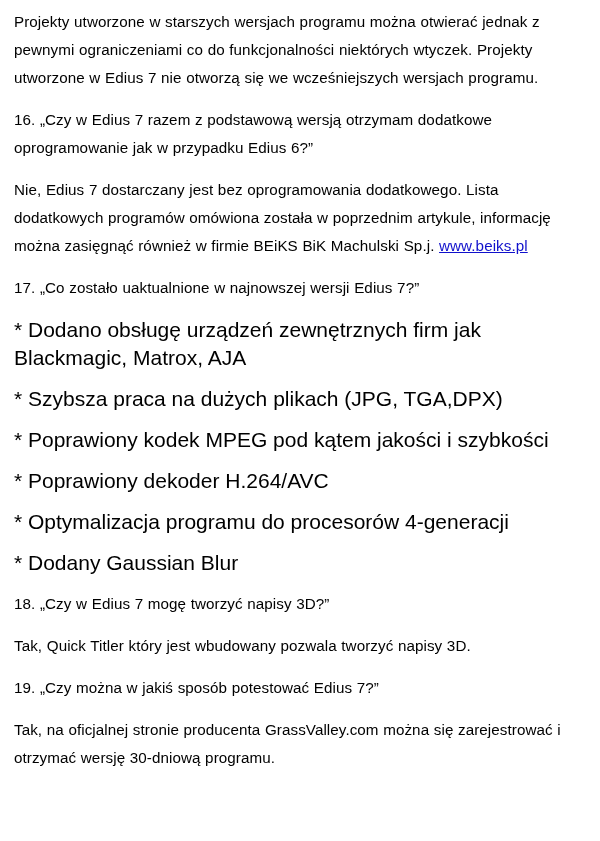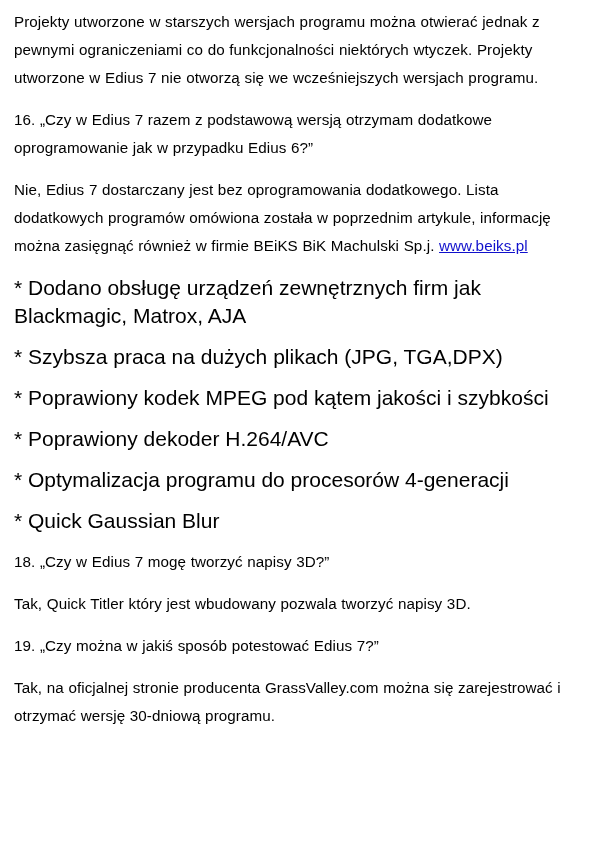--- a/index.html
+++ b/index.html
@@ -48,27 +48,28 @@
 <body>
 
 <div class="page">
 
   <p class="para first-para">Projekty utworzone w starszych wersjach programu można otwierać jednak z pewnymi ograniczeniami co do funkcjonalności niektórych wtyczek. Projekty utworzone w Edius 7 nie otworzą się we wcześniejszych wersjach programu.</p>
 
   <p class="para">16. „Czy w Edius 7 razem z podstawową wersją otrzymam dodatkowe oprogramowanie jak w przypadku Edius 6?”</p>
 
   <p class="para"><span>Nie, Edius 7 dostarczany jest bez oprogramowania dodatkowego. Lista dodatkowych programów omówiona została w poprzednim artykule, informację można zasięgnąć również w firmie BEiKS BiK Machulski Sp.j. </span><a class="link" href="#">www.beiks.pl</a></p>
 
+  <p class="para">17. „Co zostało uaktualnione w najnowszej wersji Edius 7?”</p>
 
   <p class="bullet">* Dodano obsługę urządzeń zewnętrznych firm jak Blackmagic, Matrox, AJA</p>
   <p class="bullet">* Szybsza praca na dużych plikach (JPG, TGA,DPX)</p>
   <p class="bullet">* Poprawiony kodek MPEG pod kątem jakości i szybkości</p>
   <p class="bullet">* Poprawiony dekoder H.264/AVC</p>
   <p class="bullet">* Optymalizacja programu do procesorów 4-generacji</p>
-  <p class="bullet">* Quick Gaussian Blur</p>
+  <p class="bullet">* Dodany Gaussian Blur</p>
 
   <p class="para">18. „Czy w Edius 7 mogę tworzyć napisy 3D?”</p>
 
   <p class="para">Tak, Quick Titler który jest wbudowany pozwala tworzyć  napisy 3D.</p>
 
   <p class="para">19. „Czy można w jakiś sposób potestować Edius 7?”</p>
 
   <p class="para">Tak, na oficjalnej stronie producenta GrassValley.com można się zarejestrować i otrzymać wersję 30-dniową programu.</p>
 
 </div>

